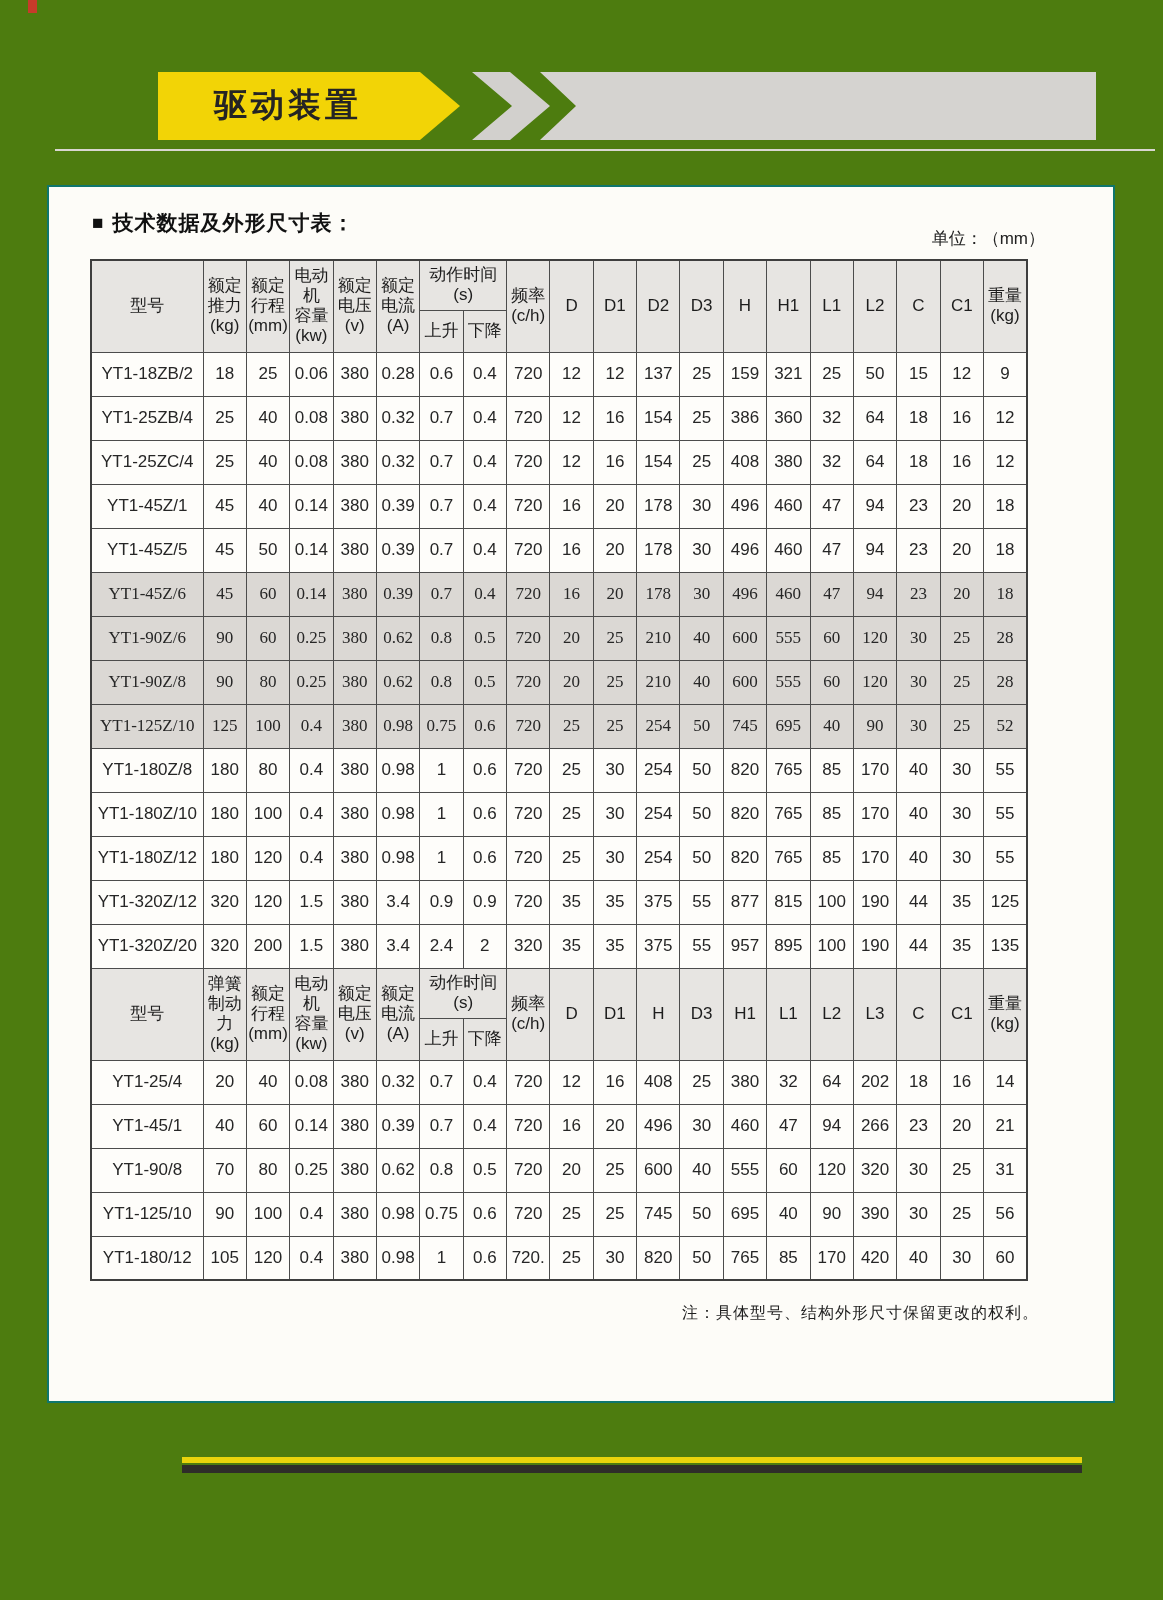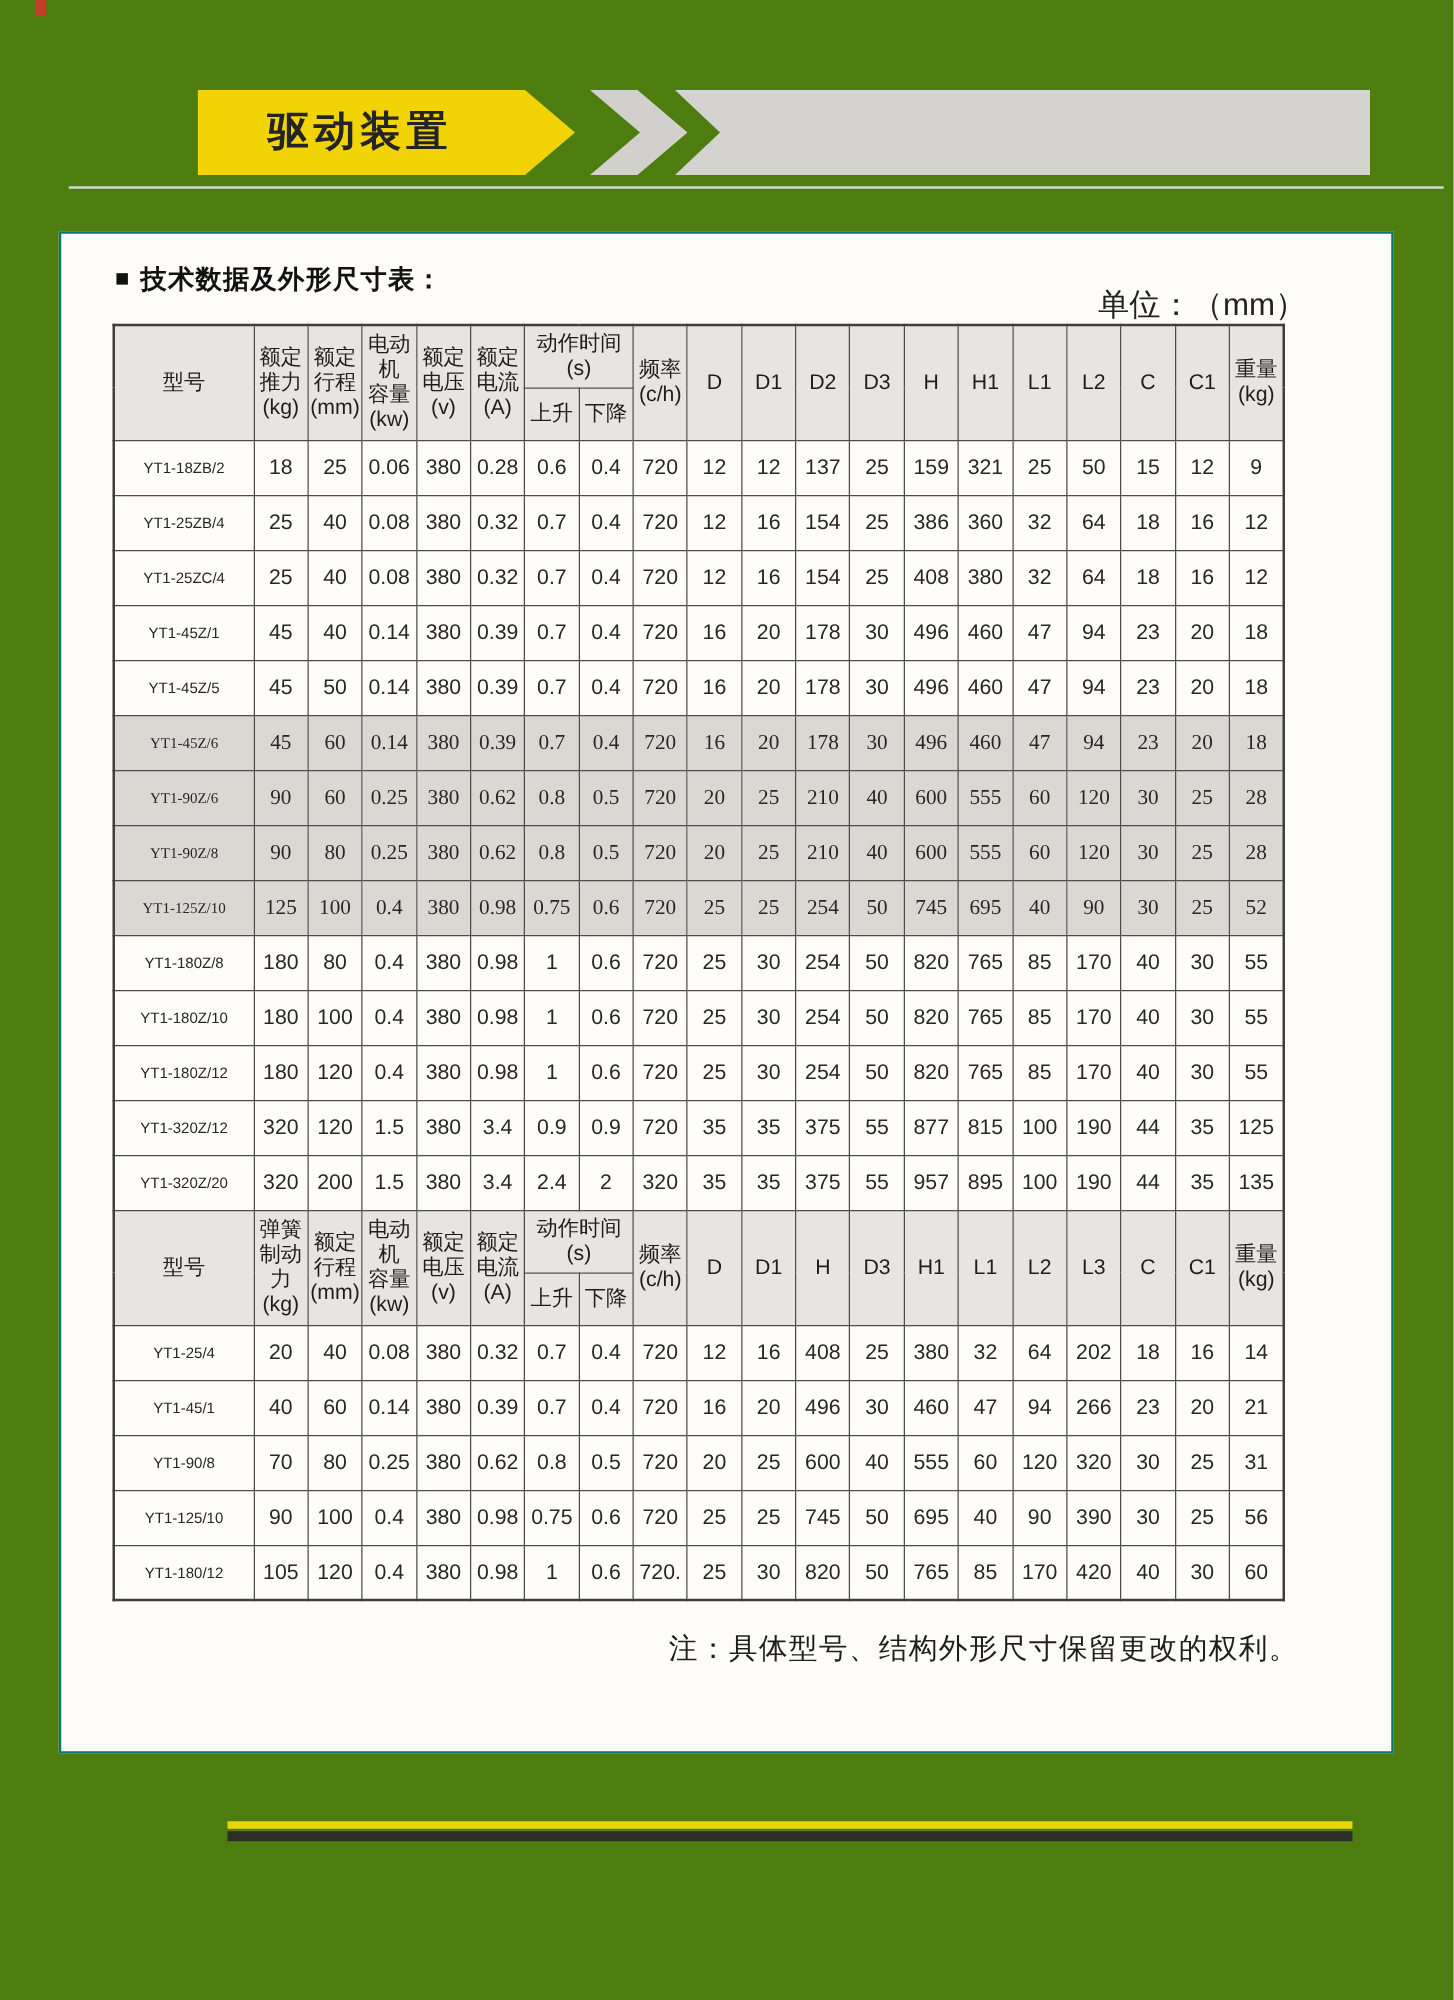--- a/index.html
+++ b/index.html
@@ -36,44 +36,44 @@
   
   .content-box {
     position:absolute; left:47px; top:185px; width:1068px; height:1218px;
     border:2px solid #0f766e; background:#fdfcf8;
   }
   .sec-title {
     position:absolute; left:43px; top:22px;
     font-size:21px; font-weight:bold; color:#111; letter-spacing:1px;
   }
   .sec-title .bullet { font-size:19px; margin-right:8px; position:relative; top:-1px; }
-  .unit { position:absolute; right:68px; top:40px; font-size:25px; color:#222; }
+  .unit { position:absolute; right:68px; top:40px; font-size:17px; color:#222; }
 
   
   table.spec {
     position:absolute; left:41px; top:72px; width:938px;
     border-collapse:collapse; table-layout:fixed;
     border:2px solid #3e3e3e;
   }
   table.spec th, table.spec td {
     border:1px solid #4c4c4c; text-align:center; vertical-align:middle;
     padding:1px; overflow:hidden;
   }
   table.spec thead th {
     background:#e7e5e2; font-weight:normal; font-size:17px;
     line-height:1.18; white-space:pre-line; color:#1d1d1d;
   }
   table.spec thead tr:nth-child(1) { height:50px; }
   table.spec thead tr:nth-child(2) { height:42px; }
   table.spec tbody tr { height:44px; background:#fefdfa; }
   table.spec tbody tr.shaded { background:#dbd8d4;font-family:Liberation Serif, serif; }
   table.spec td { font-size:17px; color:#262626; }
-  table.spec td.model-cell { font-size:12px; letter-spacing:0; }
-
-  .note { position:absolute; top:1116px; right:74px; font-size:23px; color:#1e1e1e; letter-spacing:1px; }
+  table.spec td.model-cell { font-size:17px; letter-spacing:0; }
+
+  .note { position:absolute; top:1116px; right:74px; font-size:16px; color:#1e1e1e; letter-spacing:1px; }
 
   
   .stripe-yellow { position:absolute; left:182px; top:1457px; width:900px; height:6px; background:#e9d40c; }
   .stripe-dark   { position:absolute; left:182px; top:1465px; width:900px; height:8px; background:#2e2d29; }
 </style>
 </head>
 <body>
 
 <div class="page">
 

